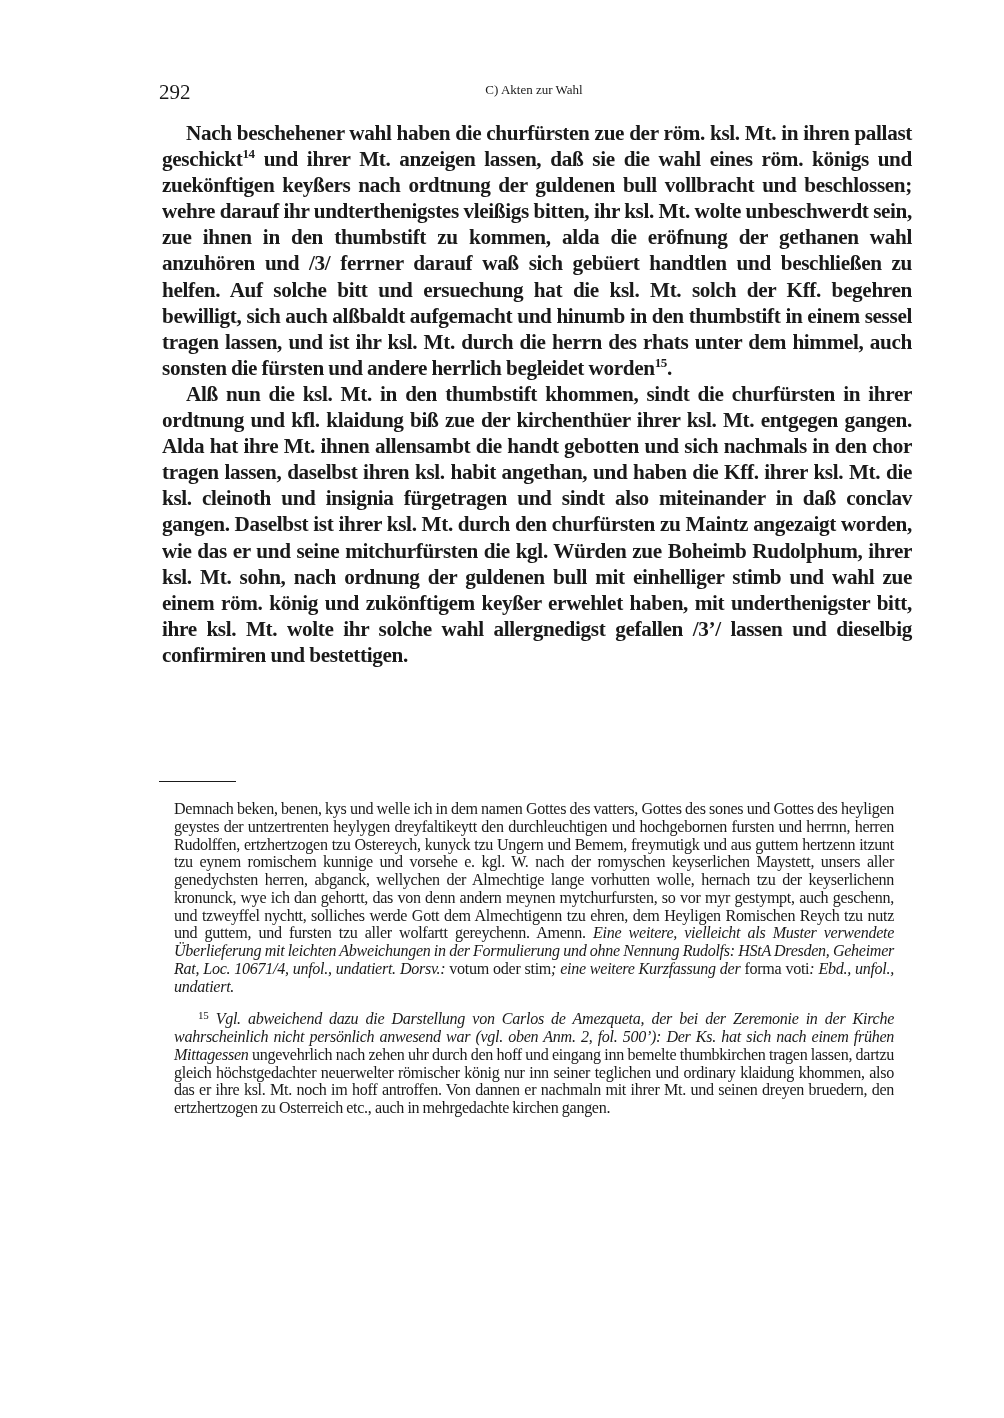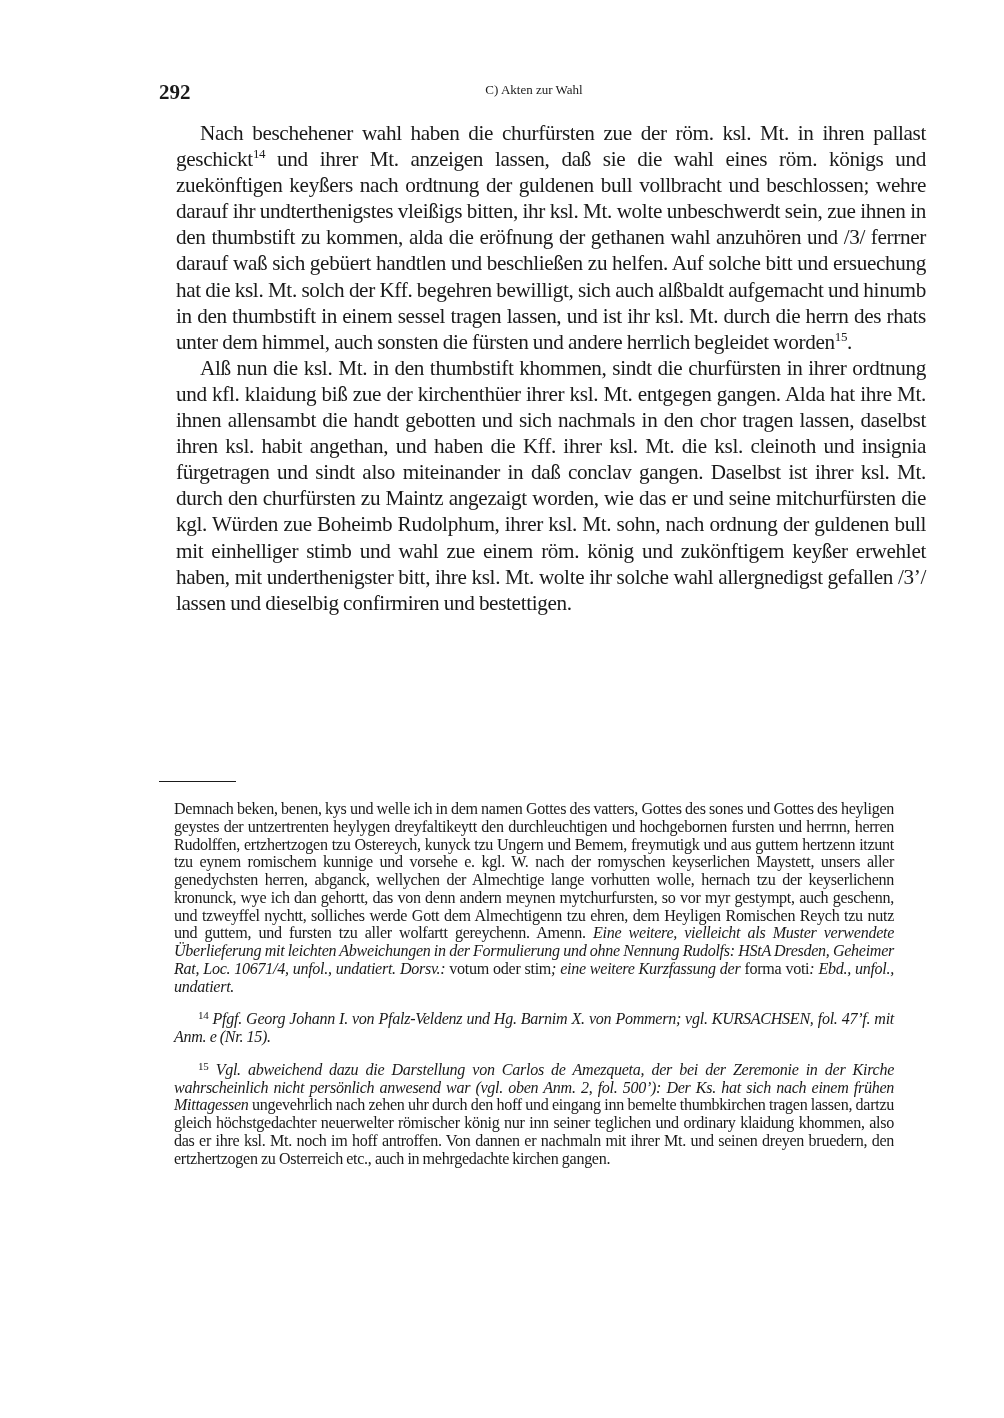--- a/index.html
+++ b/index.html
@@ -1,23 +1,23 @@
 <!DOCTYPE html>
 <html><head>
 <meta charset="utf-8">
 <style>
   html, body { margin: 0; padding: 0; background: #ffffff; }
   body { width: 1004px; height: 1418px; position: relative; overflow: hidden;
          font-family: "Liberation Serif", "DejaVu Serif", serif; color: #1a1a1a; }
   .page { position: absolute; left: 159px; top: 0; width: 750px; }
   .header { position: absolute; top: 80px; left: 0; width: 750px; height: 26px; }
-  .page-number { position: absolute; left: 0; top: 0; font-size: 21px; font-weight: bold; }
+  .page-number { position: absolute; left: 0; top: 0; font-size: 21px; }
   .running-head { position: absolute; left: 0; right: 0; top: 2px; text-align: center; font-size: 13px; }
-  .body-text { position: absolute; top: 120px; left: 17px; width: 750px; font-size: 21.2px;
-               line-height: 26.1px; text-align: justify; letter-spacing: -0.35px; word-spacing: -0.5px; }
+  .body-text { position: absolute; top: 120px; left: 3px; width: 750px; font-size: 21.2px;
+               line-height: 26.1px; text-align: justify; letter-spacing: -0.35px; word-spacing: -0.5px; font-weight: bold; }
   .body-text p { margin: 0; text-indent: 24px; }
   sup { font-size: 13px; line-height: 0; vertical-align: 8px; }
   .fn-rule { position: absolute; left: 0; top: 781px; width: 77px; height: 0; border-top: 1px solid #1a1a1a; }
   .footnotes { position: absolute; top: 785px; left: 0; width: 750px; font-size: 16.1px;
                line-height: 17.75px; text-align: justify; letter-spacing: -0.3px; word-spacing: -0.4px; }
   .footnotes p { margin: 15px; }
   .footnotes p.fn { text-indent: 24px; }
   .fn-num { font-size: 11px; vertical-align: 5px; line-height: 0; font-style: normal; }
   i { font-style: italic; }
 </style>
@@ -32,16 +32,15 @@
 
   <div class="body-text">
     <p><span>Nach beschehener wahl haben die churfürsten zue der röm. ksl. Mt. in ihren pallast geschickt</span><sup>14</sup><span> und ihrer Mt. anzeigen lassen, daß sie die wahl eines röm. königs und zuekönftigen keyßers nach ordtnung der guldenen bull vollbracht und beschlossen; wehre darauf ihr undterthenigstes vleißigs bitten, ihr ksl. Mt. wolte unbeschwerdt sein, zue ihnen in den thumbstift zu kommen, alda die eröfnung der gethanen wahl anzuhören und /3/ ferrner darauf waß sich gebüert handtlen und beschließen zu helfen. Auf solche bitt und ersuechung hat die ksl. Mt. solch der Kff. begehren bewilligt, sich auch alßbaldt aufgemacht und hinumb in den thumbstift in einem sessel tragen lassen, und ist ihr ksl. Mt. durch die herrn des rhats unter dem himmel, auch sonsten die fürsten und andere herrlich begleidet worden</span><sup>15</sup><span>.</span></p>
     <p><span>Alß nun die ksl. Mt. in den thumbstift khommen, sindt die churfürsten in ihrer ordtnung und kfl. klaidung biß zue der kirchenthüer ihrer ksl. Mt. entgegen gangen. Alda hat ihre Mt. ihnen allensambt die handt gebotten und sich nachmals in den chor tragen lassen, daselbst ihren ksl. habit angethan, und haben die Kff. ihrer ksl. Mt. die ksl. cleinoth und insignia fürgetragen und sindt also miteinander in daß conclav gangen. Daselbst ist ihrer ksl. Mt. durch den churfürsten zu Maintz angezaigt worden, wie das er und seine mitchurfürsten die kgl. Würden zue Boheimb Rudolphum, ihrer ksl. Mt. sohn, nach ordnung der guldenen bull mit einhelliger stimb und wahl zue einem röm. könig und zukönftigem keyßer erwehlet haben, mit underthenigster bitt, ihre ksl. Mt. wolte ihr solche wahl allergnedigst gefallen /3’/ lassen und dieselbig confirmiren und bestettigen.</span></p>
   </div>
 
   <div class="fn-rule"></div>
 
   <div class="footnotes">
     <p><span>Demnach beken, benen, kys und welle ich in dem namen Gottes des vatters, Gottes des sones und Gottes des heyligen geystes der untzertrenten heylygen dreyfaltikeytt den durchleuchtigen und hochgebornen fursten und herrnn, herren Rudolffen, ertzhertzogen tzu Ostereych, kunyck tzu Ungern und Bemem, freymutigk und aus guttem hertzenn itzunt tzu eynem romischem kunnige und vorsehe e. kgl. W. nach der romyschen keyserlichen Maystett, unsers aller genedychsten herren, abganck, wellychen der Almechtige lange vorhutten wolle, hernach tzu der keyserlichenn kronunck, wye ich dan gehortt, das von denn andern meynen mytchurfursten, so vor myr gestympt, auch geschenn, und tzweyffel nychtt, solliches werde Gott dem Almechtigenn tzu ehren, dem Heyligen Romischen Reych tzu nutz und guttem, und fursten tzu aller wolfartt gereychenn. Amenn. </span><i>Eine weitere, vielleicht als Muster verwendete Überlieferung mit leichten Abweichungen in der Formulierung und ohne Nennung Rudolfs: HStA Dresden, Geheimer Rat, Loc. 10671/4, unfol., undatiert. Dorsv.:</i><span> votum oder stim</span><i>; eine weitere Kurzfassung der</i><span> forma voti</span><i>: Ebd., unfol., undatiert.</i></p>
-    <p class="fn"><span class="fn-num">14</span> <i>Pfgf. Georg Johann I. von Pfalz-Veldenz und Hg. Barnim X. von Pommern; vgl. KURSACHSEN, fol. 47’f. mit Anm. e (Nr. 15).</i></p>
     <p class="fn"><span class="fn-num">15</span> <i>Vgl. abweichend dazu die Darstellung von Carlos de Amezqueta, der bei der Zeremonie in der Kirche wahrscheinlich nicht persönlich anwesend war (vgl. oben Anm. 2, fol. 500’): Der Ks. hat sich nach einem frühen Mittagessen</i><span> ungevehrlich nach zehen uhr durch den hoff und eingang inn bemelte thumbkirchen tragen lassen, dartzu gleich höchstgedachter neuerwelter römischer könig nur inn seiner teglichen und ordinary klaidung khommen, also das er ihre ksl. Mt. noch im hoff antroffen. Von dannen er nachmaln mit ihrer Mt. und seinen dreyen bruedern, den ertzhertzogen zu Osterreich etc., auch in mehrgedachte kirchen gangen.</span></p>
   </div>
 </div>
 
 </body></html>

